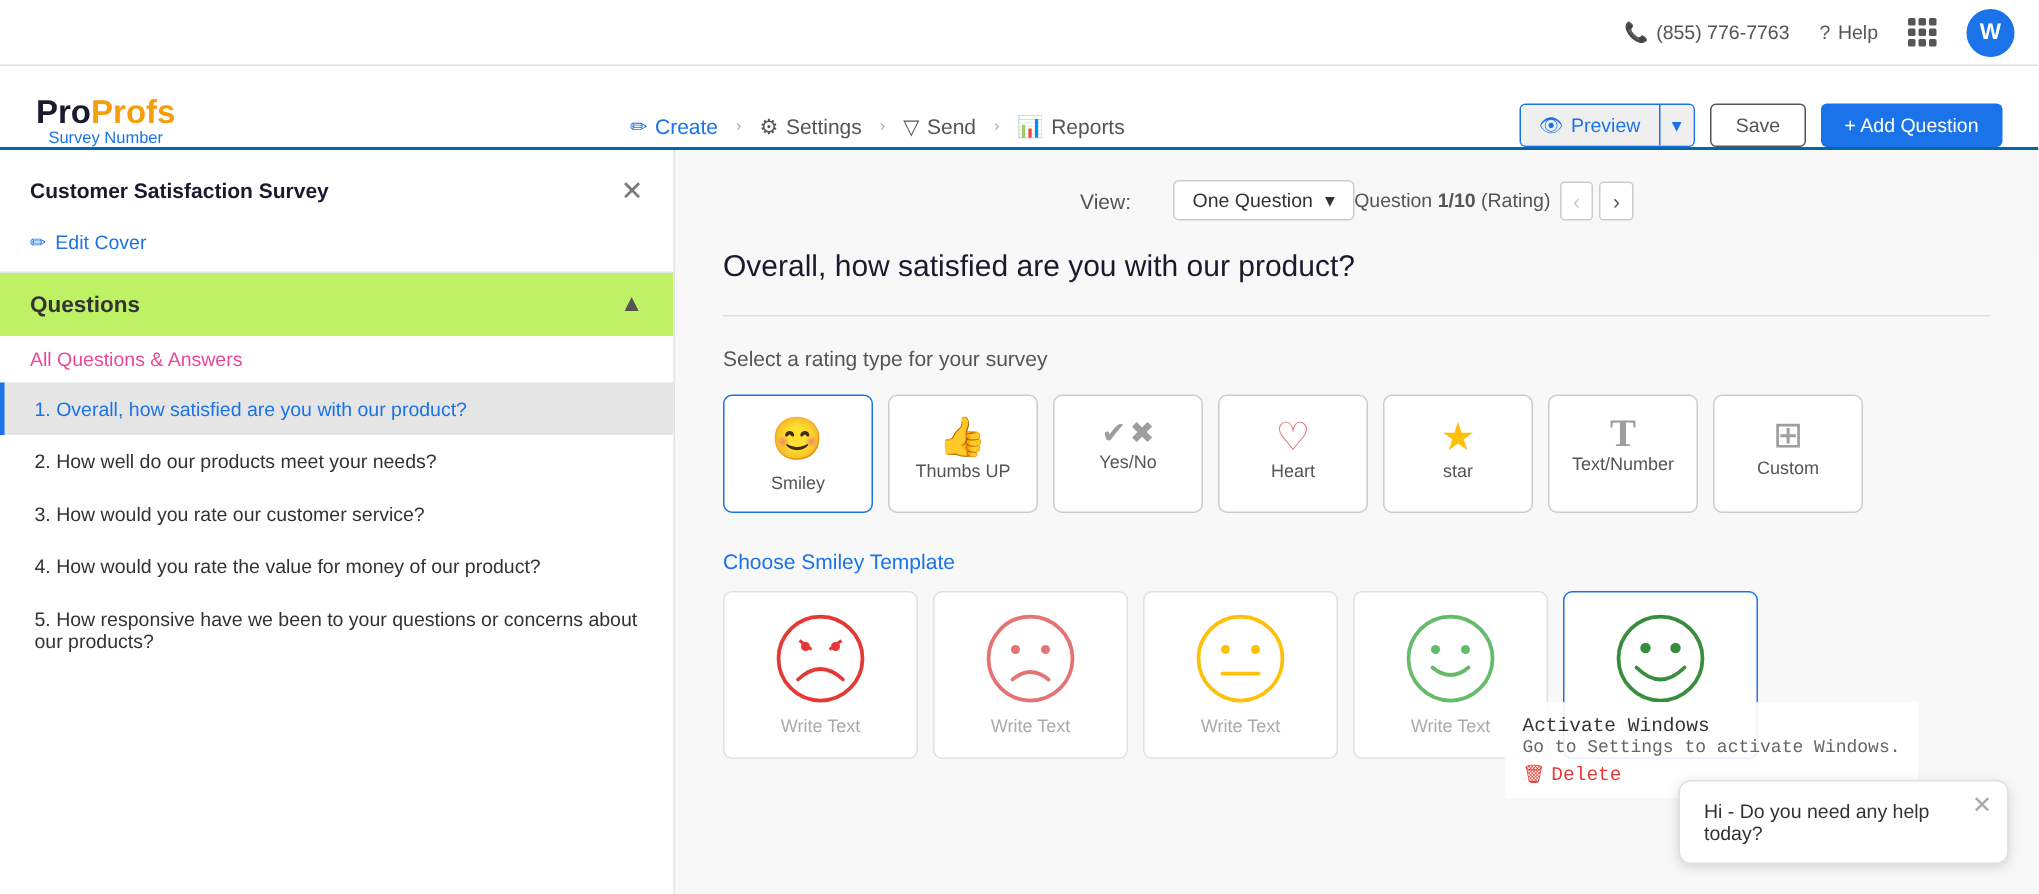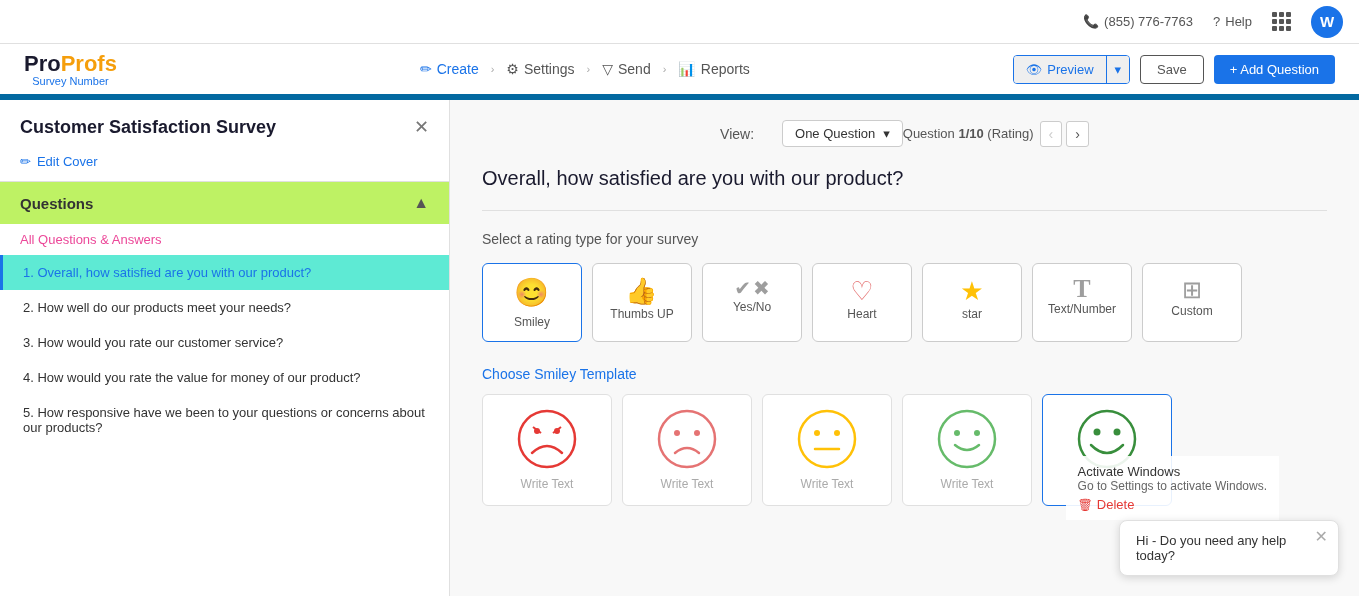--- a/index.html
+++ b/index.html
@@ -23,23 +23,23 @@
     .grid-dot { width: 5px; height: 5px; background: #555; border-radius: 1px; }
     .user-avatar {
       width: 32px; height: 32px; border-radius: 50%; background: #1a73e8; color: #fff;
       display: flex; align-items: center; justify-content: center; font-weight: bold; font-size: 15px;
     }
 
     
     .header-bar {
       height: 56px;
       background: #fff;
-      border-bottom: 6px solid #0369a1;
+      border-bottom: 2px solid #0369a1;
       display: flex;
-      align-items: center;
+      align-items: flex-end;
       padding: 0 24px;
       gap: 0;
     }
     .logo-container { display: flex; flex-direction: column; margin-right: 40px; }
     .logo-text { font-size: 22px; font-weight: bold; }
     .logo-pro { color: #1a1a2e; }
     .logo-profs { color: #f59e0b; }
     .logo-sub { font-size: 11px; color: #1a73e8; text-align: center; margin-top: -2px; }
     .header-nav {
       display: flex; align-items: center; gap: 4px; flex: 1;
@@ -74,42 +74,42 @@
     
     .sidebar {
       width: 450px; min-width: 450px; background: #fff;
       border-right: 1px solid #e0e0e0;
       overflow-y: auto; position: relative;
     }
     .sidebar-header {
       display: flex; justify-content: space-between; align-items: center;
       padding: 16px 20px;
     }
-    .sidebar-title { font-size: 18px; font-weight: bold; color: #1a1a2e; }
+    .sidebar-title { font-size: 14px; font-weight: bold; color: #1a1a2e; }
     .close-btn { background: none; border: none; font-size: 18px; cursor: pointer; color: #777; }
     .edit-cover {
       display: flex; align-items: center; gap: 6px; padding: 0 20px 12px;
       color: #1a73e8; font-size: 13px; cursor: pointer;
     }
     .questions-section { border-top: 1px solid #e0e0e0; }
     .questions-header {
       display: flex; justify-content: space-between; align-items: center;
       padding: 12px 20px; background: #bef264; cursor: pointer;
     }
     .questions-header-title { font-size: 15px; font-weight: 600; color: #333; }
     .expand-icon { color: #555; font-size: 16px; }
     .all-questions-link {
       padding: 8px 20px; color: #ec4899; font-size: 13px; cursor: pointer; display: block;
     }
     .question-item {
       padding: 10px 20px; font-size: 13px; color: #333; cursor: pointer;
       border-left: 3px solid transparent;
     }
     .question-item.active {
-      background: #5eead4; border-left-color: #1a73e8; color: #1a73e8;
+      background: #e5e5e5; border-left-color: #1a73e8; color: #1a73e8;
     }
 
     
     .content-area { flex: 1; background: #f8f8f8; overflow-y: auto; padding: 20px 32px; }
     .view-bar {
       display: flex; align-items: center; justify-content: center;
       margin-bottom: 20px;
     }
     .view-label { font-size: 14px; color: #555; margin-right: 8px; }
     .view-select {
@@ -161,23 +161,23 @@
     .chat-bubble {
       position: fixed; bottom: 20px; right: 20px;
       background: #fff; border: 1px solid #e0e0e0; border-radius: 8px;
       padding: 12px 16px; width: 220px; font-size: 13px; color: #333;
       box-shadow: 0 2px 8px rgba(0,0,0,0.15); z-index: 100;
     }
     .chat-close { position: absolute; top: 6px; right: 10px; cursor: pointer; color: #aaa; font-size: 16px; }
 
     
     .activate-windows {
-      position: fixed; bottom: 76px; right: 80px;
+      position: fixed; bottom: 64px; right: 80px;
       background: rgba(255,255,255,0.9); padding: 8px 12px;
-      font-size: 12px; color: #666; z-index: 99;
+      font-size: 12px; color: #666; z-index: 99; font-family: Liberation Mono, monospace;
     }
     .activate-windows .title { font-size: 13px; color: #333; font-weight: 500; }
 
     .delete-btn {
       color: #e53935; font-size: 13px; cursor: pointer; display: flex; align-items: center; gap: 4px;
     }
 
   </style>
 </head>
 <body>

